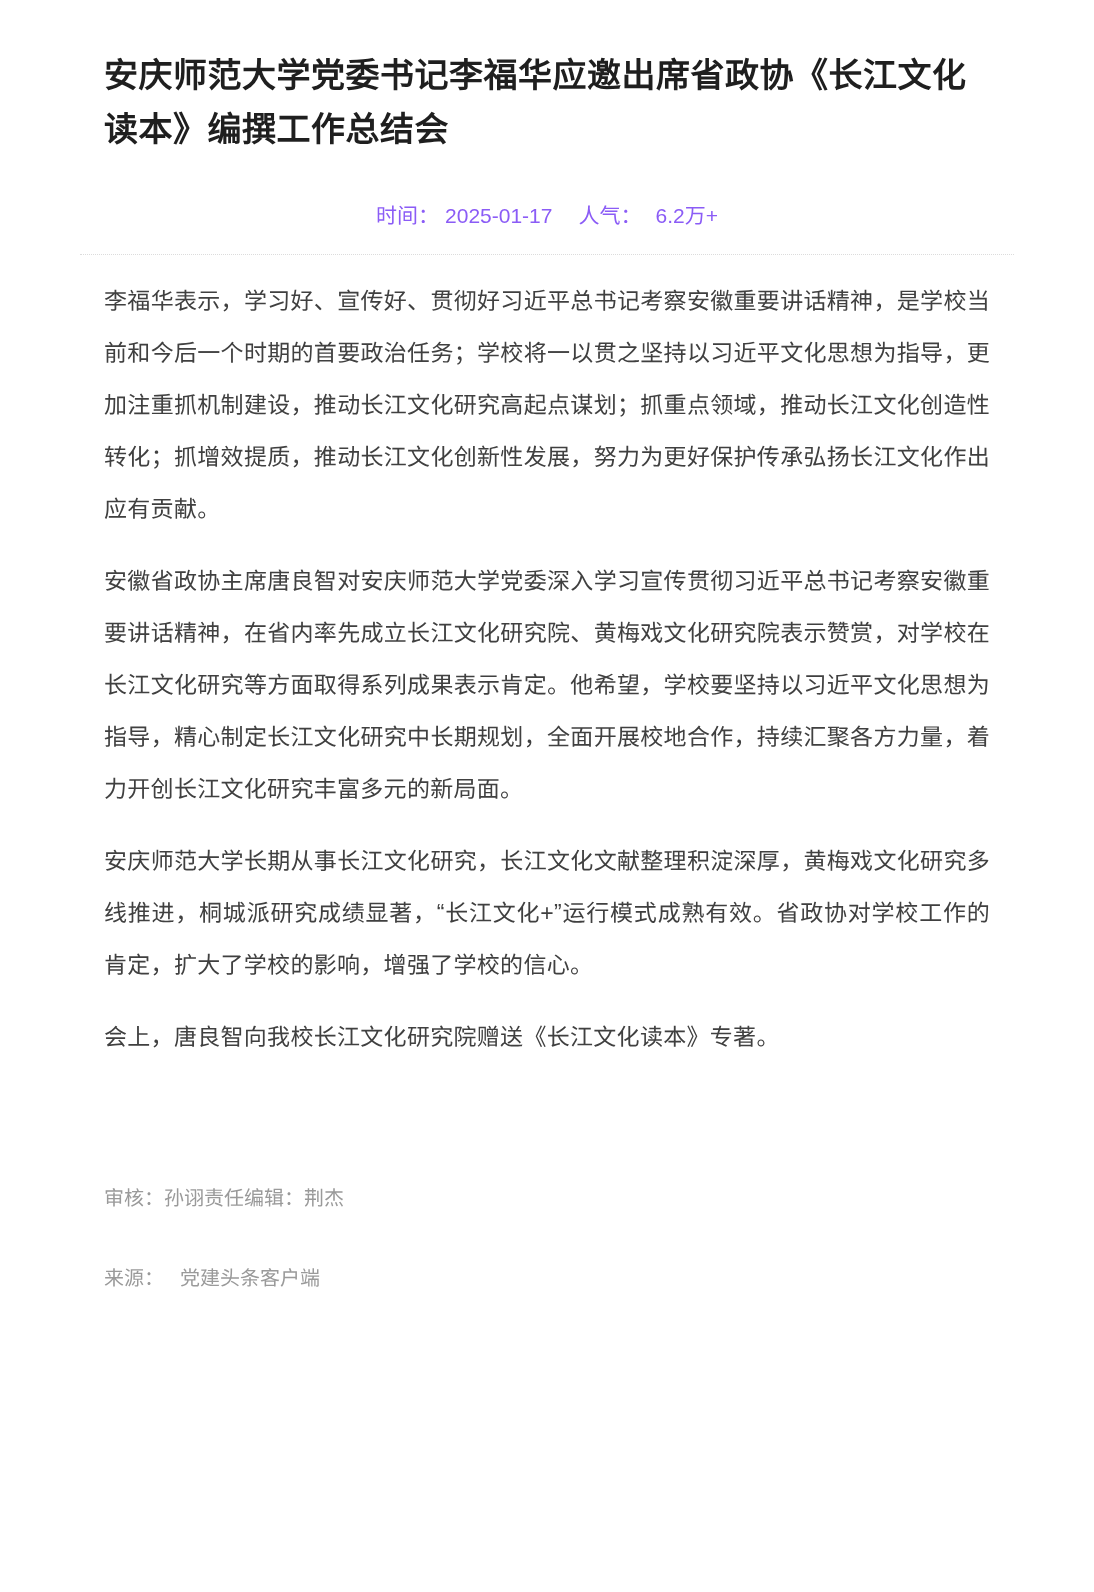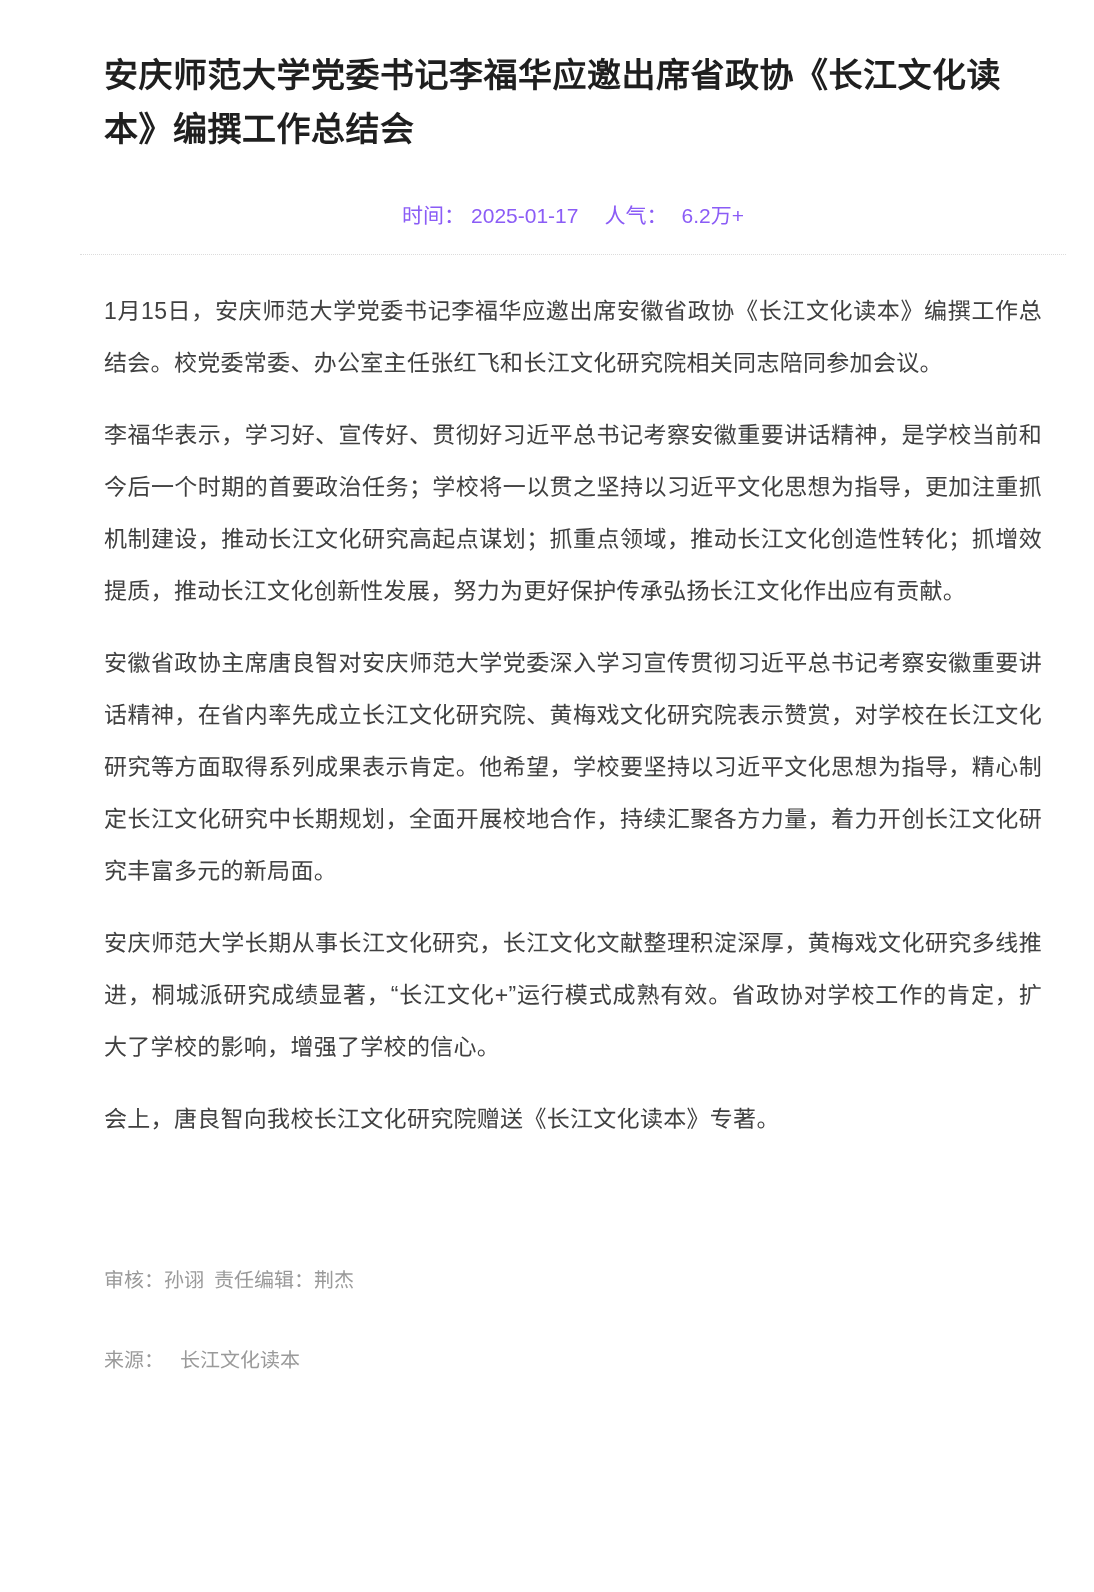--- a/index.html
+++ b/index.html
@@ -6,21 +6,21 @@
   body {
     width: 1094px;
     background: #ffffff;
     font-family: "Liberation Sans", "DejaVu Sans", sans-serif;
     -webkit-font-smoothing: antialiased;
   }
   .page {
     box-sizing: border-box;
     width: 1094px;
     min-height: 1592px;
-    padding: 48px 52px 40px 104px;
+    padding: 48px 104px 40px 104px;
   }
   .article-title {
     margin: 0;
     font-size: 34px;
     font-weight: 700;
     color: #1f1f1f;
     line-height: 54px;
     letter-spacing: 0.5px;
   }
   .article-meta {
@@ -46,47 +46,46 @@
     text-align: justify;
     letter-spacing: 0.3px;
   }
   .article-body p.first { margin-top: 30px; }
   .article-footer {
     margin-top: 120px;
     color: #9a9a9a;
     font-size: 20px;
     line-height: 30px;
   }
-  .article-footer .editor-label { margin-left: 10px; }
+  .article-footer .editor-label { }
   .article-footer .source-line { margin-top: 50px; }
   .article-footer .source-value { margin-left: 16px; }
 </style>
 </head>
 <body>
 
 <div class="page">
 
   <h1 class="article-title">安庆师范大学党委书记李福华应邀出席省政协《长江文化读本》编撰工作总结会</h1>
 
   <div class="article-meta">
     <span class="meta-label">时间：</span><span class="meta-value">2025-01-17</span><span class="meta-label meta-label-views">人气：</span><span class="meta-value meta-value-views">6.2万+</span>
   </div>
 
   <div class="divider"></div>
 
   <div class="article-body">
-    <p class="first">1月15日，安庆师范大学党委书记李福华应邀出席安徽省政协《长江文化读本》编撰工作总结会。校党委常委、办公室主任张红飞和长江文化研究院相关同志陪同参加会议。</p>
     <p>李福华表示，学习好、宣传好、贯彻好习近平总书记考察安徽重要讲话精神，是学校当前和今后一个时期的首要政治任务；学校将一以贯之坚持以习近平文化思想为指导，更加注重抓机制建设，推动长江文化研究高起点谋划；抓重点领域，推动长江文化创造性转化；抓增效提质，推动长江文化创新性发展，努力为更好保护传承弘扬长江文化作出应有贡献。</p>
     <p>安徽省政协主席唐良智对安庆师范大学党委深入学习宣传贯彻习近平总书记考察安徽重要讲话精神，在省内率先成立长江文化研究院、黄梅戏文化研究院表示赞赏，对学校在长江文化研究等方面取得系列成果表示肯定。他希望，学校要坚持以习近平文化思想为指导，精心制定长江文化研究中长期规划，全面开展校地合作，持续汇聚各方力量，着力开创长江文化研究丰富多元的新局面。</p>
     <p>安庆师范大学长期从事长江文化研究，长江文化文献整理积淀深厚，黄梅戏文化研究多线推进，桐城派研究成绩显著，“长江文化+”运行模式成熟有效。省政协对学校工作的肯定，扩大了学校的影响，增强了学校的信心。</p>
     <p>会上，唐良智向我校长江文化研究院赠送《长江文化读本》专著。</p>
   </div>
 
   <div class="article-footer">
     <div class="review-line">
       <span>审核：</span><span>孙诩</span><span class="editor-label">责任编辑：</span><span>荆杰</span>
     </div>
     <div class="source-line">
-      <span>来源：</span><span class="source-value">长江文化读本</span>
+      <span>来源：</span><span class="source-value">党建头条客户端</span>
     </div>
   </div>
 
 </div>
 
 </body></html>

